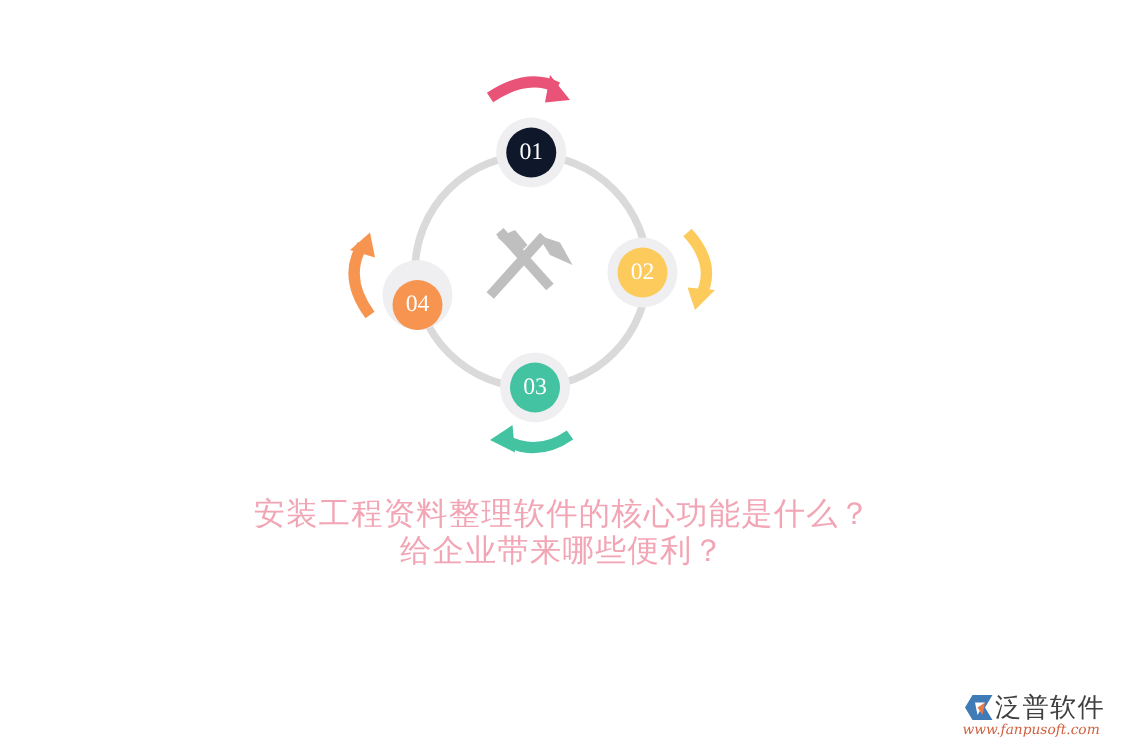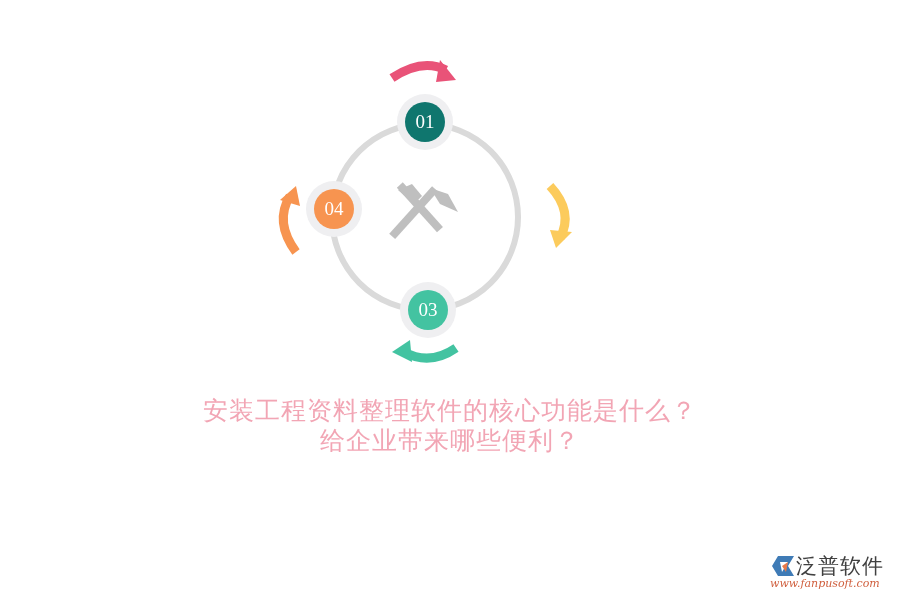--- a/index.html
+++ b/index.html
@@ -53,26 +53,29 @@
 
     <g fill="#bfbfbf">
       <polygon points="398,190 412,184 422,196 414,204"></polygon>
       <rect x="404" y="188" width="8" height="60" transform="rotate(-42 408 218) translate(16 0)"></rect>
       <polygon points="430,188 448,194 458,212 440,204"></polygon>
       <rect x="420" y="190" width="8" height="64" transform="rotate(42 424 222) translate(-14 0)"></rect>
     </g>
   </svg>
 
   <div class="node" style="left:397px;top:94px;">
-    <div class="inner" style="background:#0f766e;">01</div>
+    <div class="inner" style="background:#0f172a;">01</div>
+  </div>
+  <div class="node" style="left:486px;top:190px;">
+    <div class="inner" style="background:#fccb5c;">02</div>
   </div>
   <div class="node" style="left:400px;top:282px;">
     <div class="inner" style="background:#43c3a1;">03</div>
   </div>
-  <div class="node" style="left:306px;top:181px;">
+  <div class="node" style="left:306px;top:208px;align-items:flex-end;">
     <div class="inner" style="background:#f79450;">04</div>
   </div>
 </div>
 
 <div class="title" style="top:394px;">安装工程资料整理软件的核心功能是什么？</div>
 <div class="title" style="top:424px;">给企业带来哪些便利？</div>
 
 <div class="logo">
   <svg width="28" height="24" style="position:absolute;left:2px;top:2px">
     <polygon points="4,12 10,2 26,2 20,12 26,22 10,22" fill="#3f7bb6"></polygon>

